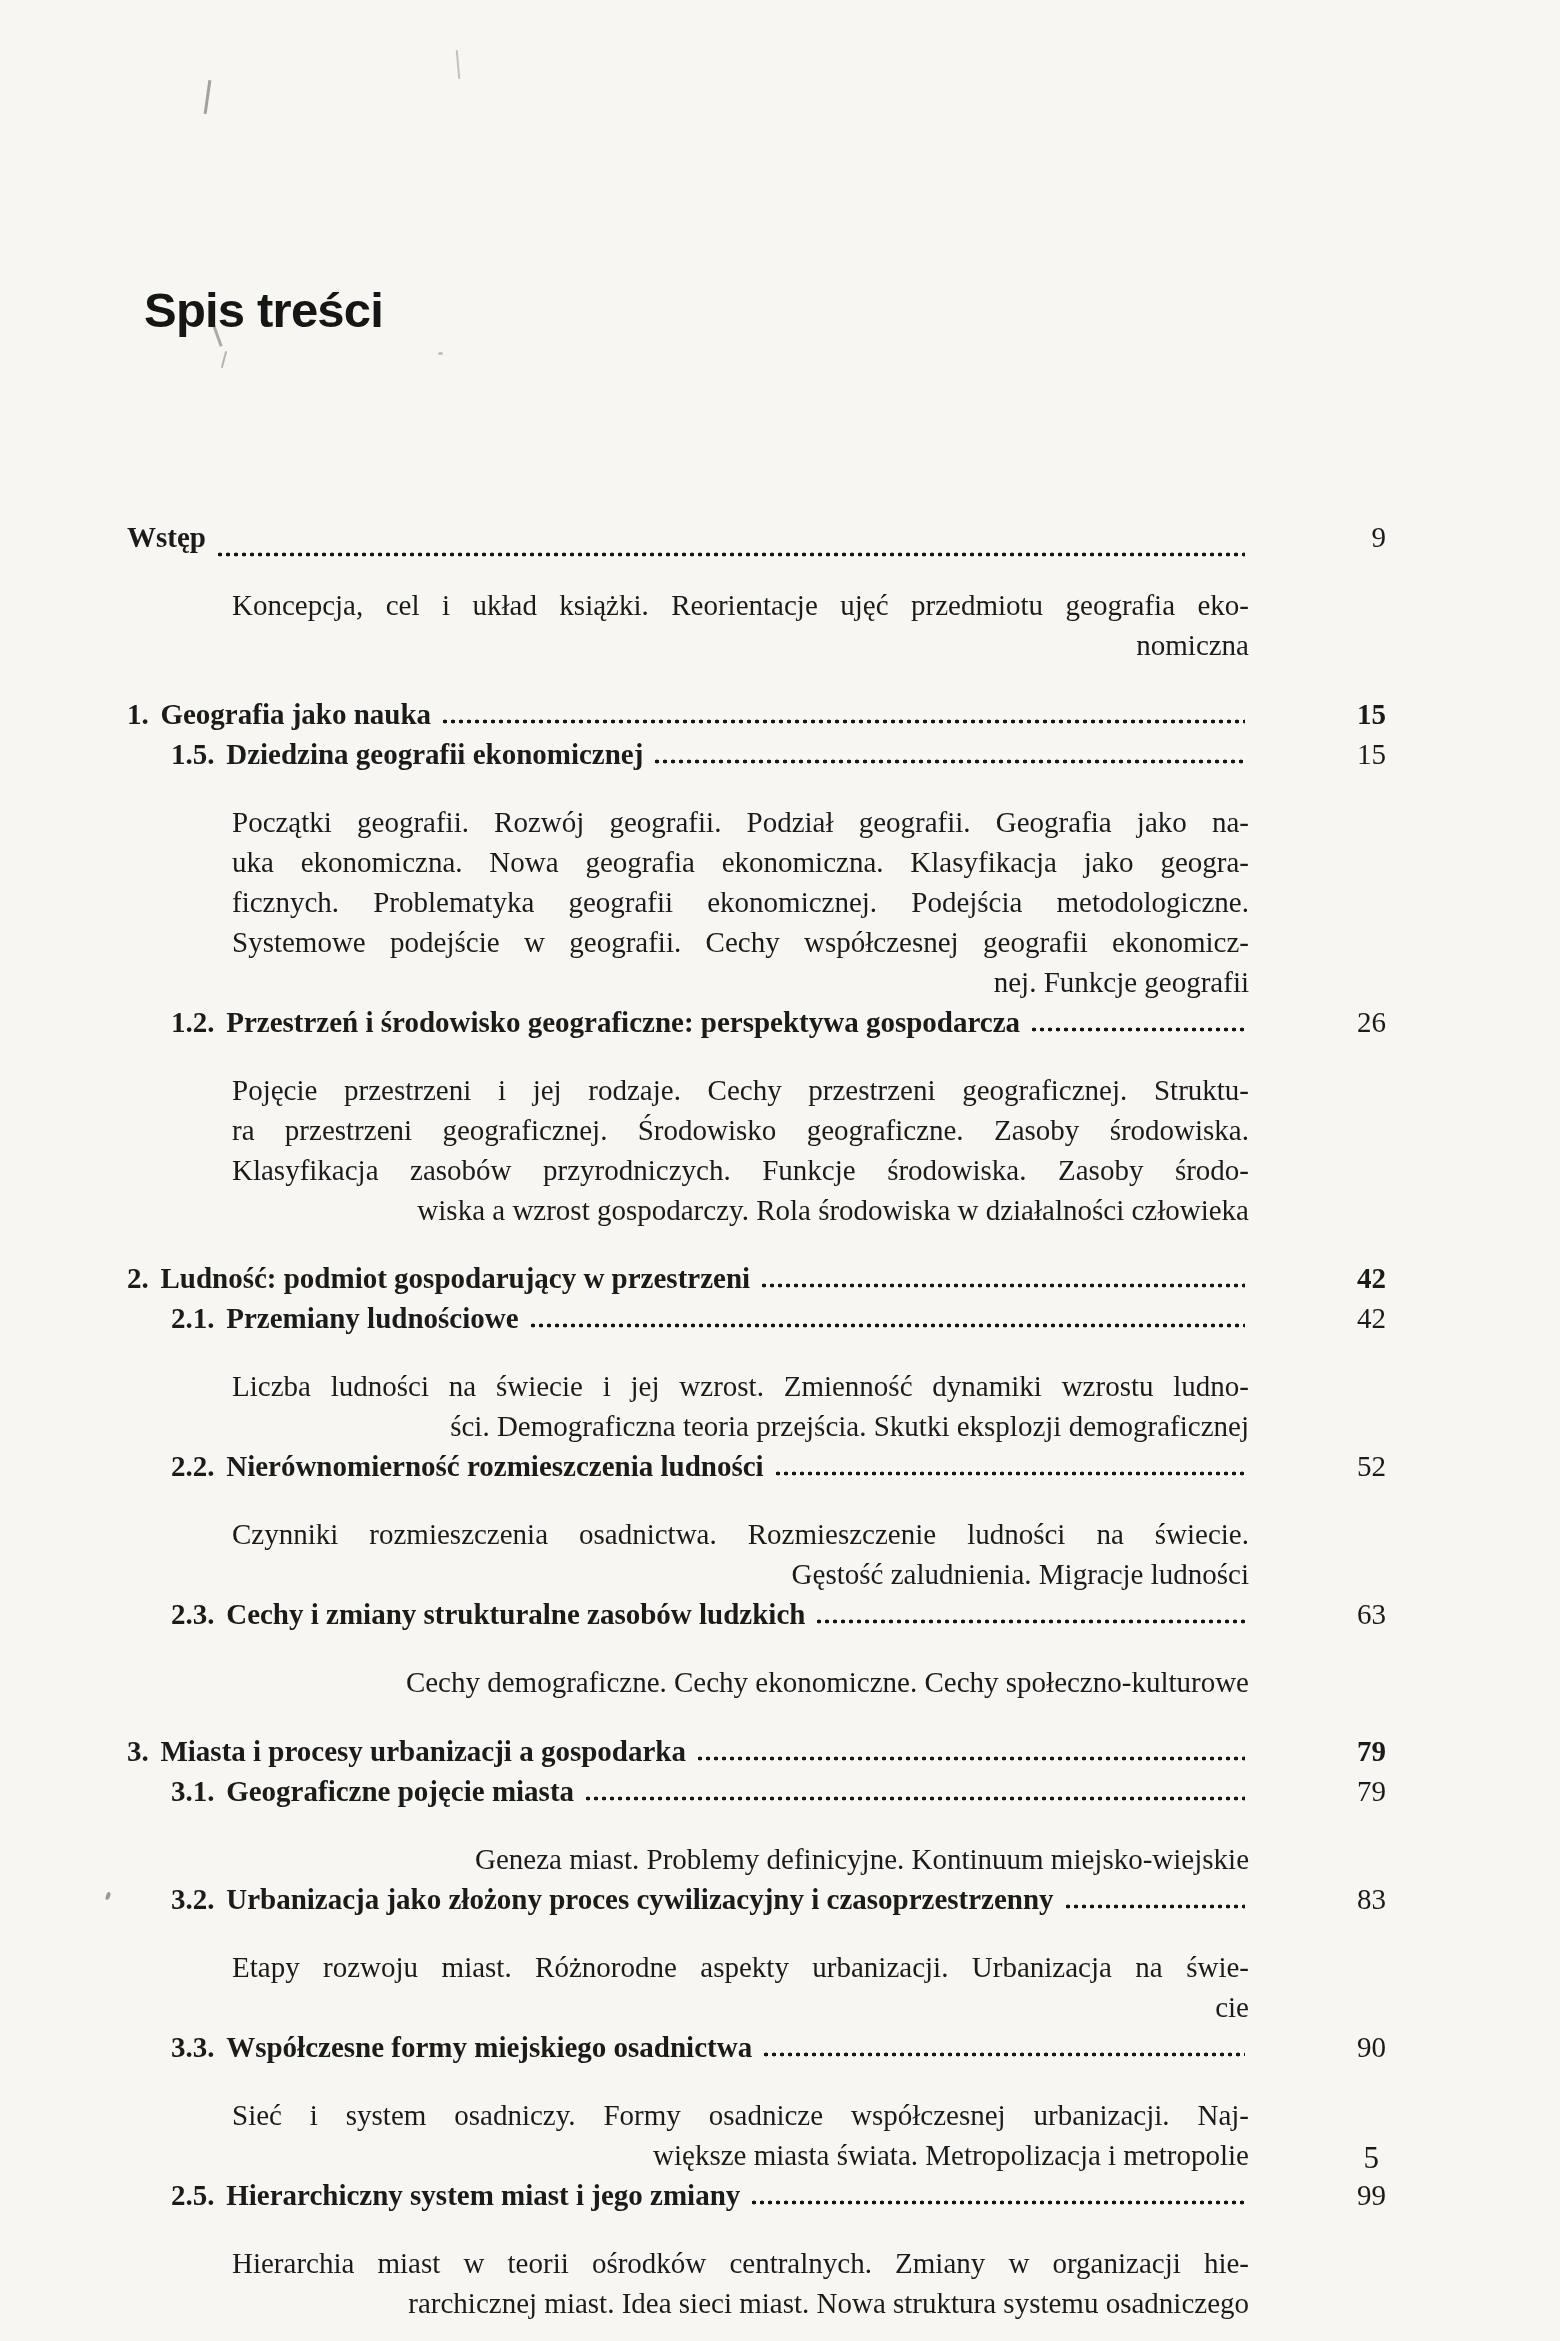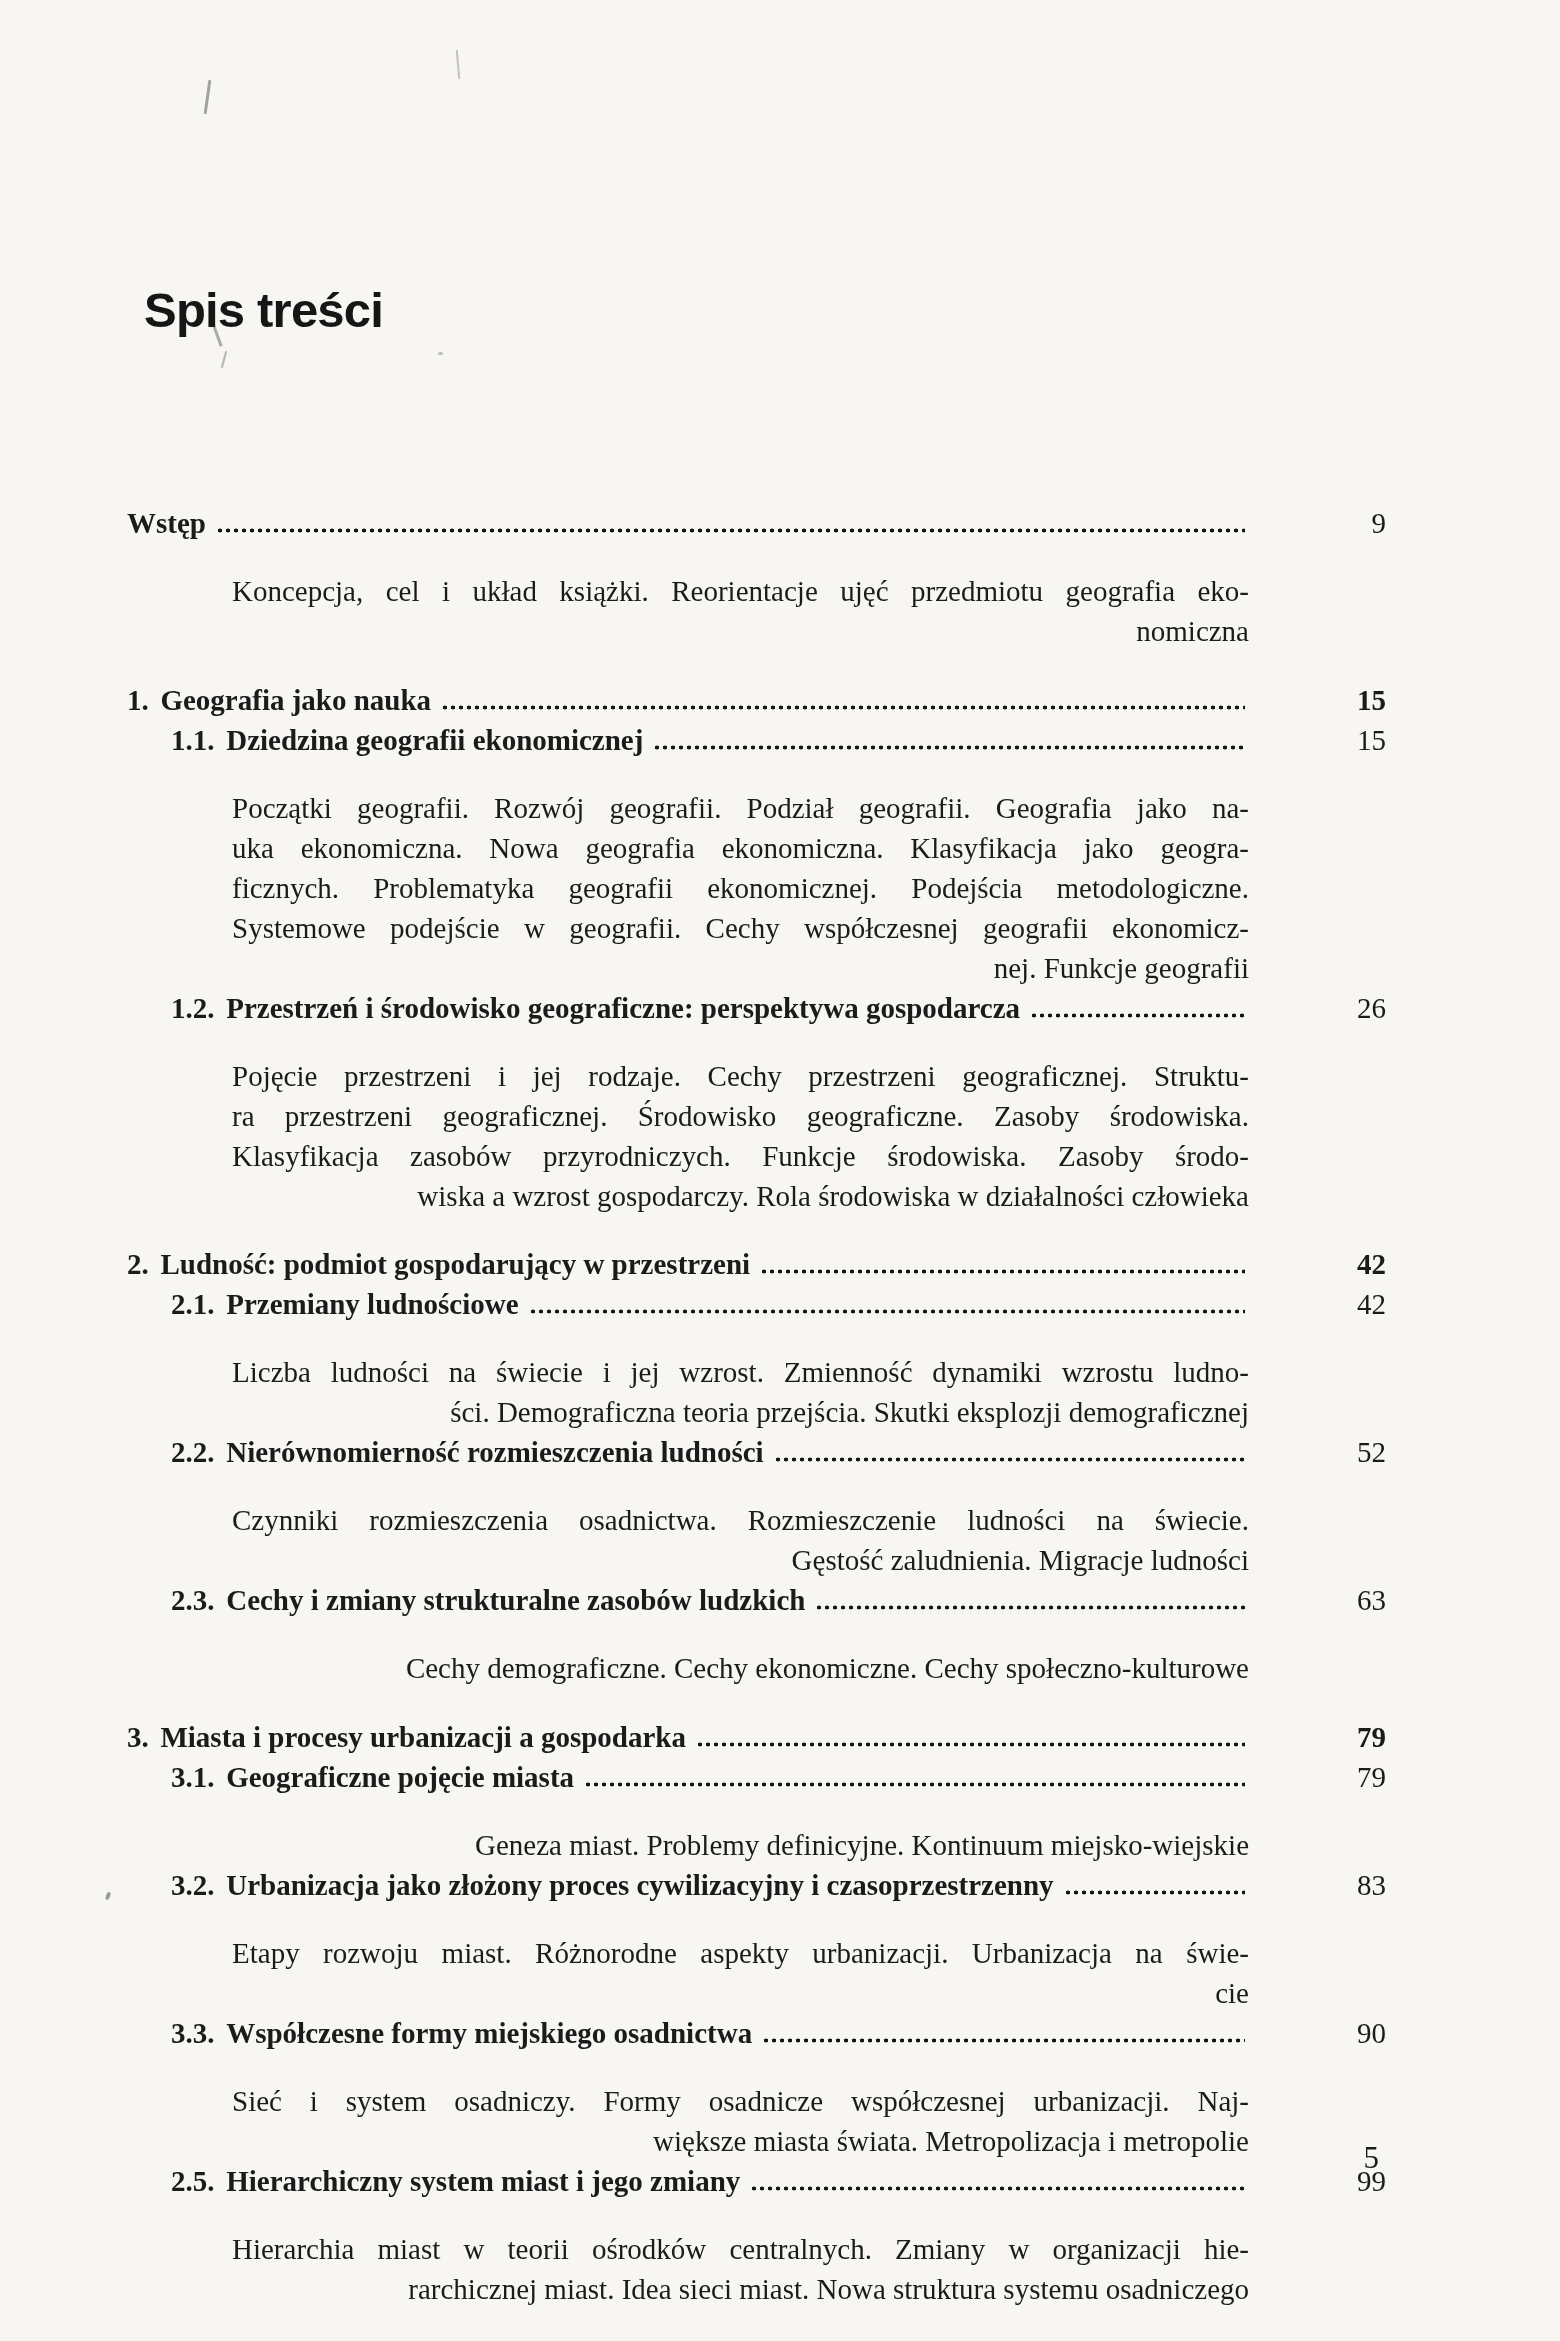--- a/index.html
+++ b/index.html
@@ -26,21 +26,21 @@
     position:absolute;left:127px;top:501px;right:174px;
     font-size:29px;line-height:40px;
   }
   .row{
     display:flex;align-items:baseline;
     font-weight:700;
     white-space:nowrap;
   }
   .row.section{padding-left:44px;}
   .row.chapter{margin-top:28.5px;}
-  .row.chapter.first{margin-top:2px;}
+  .row.chapter.first{margin-top:16px;align-items:flex-end;}
   .num{flex:0 0 auto;margin-right:11.7px;}
   .lbl{flex:0 1 auto;white-space:nowrap;}
   .leader{
     flex:1 1 25px;min-width:25px;height:5px;
     margin:0 6.7px 0 10px;
     background-image:radial-gradient(circle,#161616 1.8px,transparent 2.2px);
     background-size:8px 5px;background-repeat:repeat-x;background-position:left center;
   }
   .pg{flex:0 0 134px;text-align:right;font-weight:400;}
   .pg.bold{font-weight:700;}
@@ -81,21 +81,21 @@
         <div class="dline just">Koncepcja, cel i układ książki. Reorientacje ujęć przedmiotu geografia eko-</div>
         <div class="dline">nomiczna</div>
       </div>
       <div class="row chapter">
         <span class="num">1.</span>
         <span class="lbl">Geografia jako nauka</span>
         <span class="leader"></span>
         <span class="pg bold">15</span>
       </div>
       <div class="row section">
-        <span class="num">1.1.</span>
+        <span class="num">1.5.</span>
         <span class="lbl">Dziedzina geografii ekonomicznej</span>
         <span class="leader"></span>
         <span class="pg">15</span>
       </div>
       <div class="desc">
         <div class="dline just">Początki geografii. Rozwój geografii. Podział geografii. Geografia jako na-</div>
         <div class="dline just">uka ekonomiczna. Nowa geografia ekonomiczna. Klasyfikacja jako geogra-</div>
         <div class="dline just">ficznych. Problematyka geografii ekonomicznej. Podejścia metodologiczne.</div>
         <div class="dline just">Systemowe podejście w geografii. Cechy współczesnej geografii ekonomicz-</div>
         <div class="dline">nej. Funkcje geografii</div>

